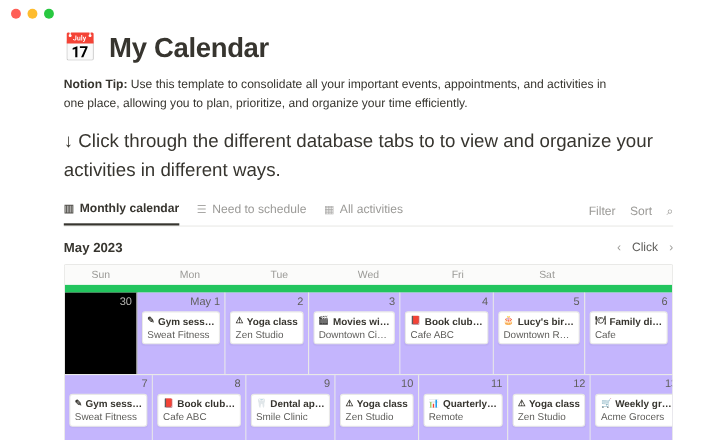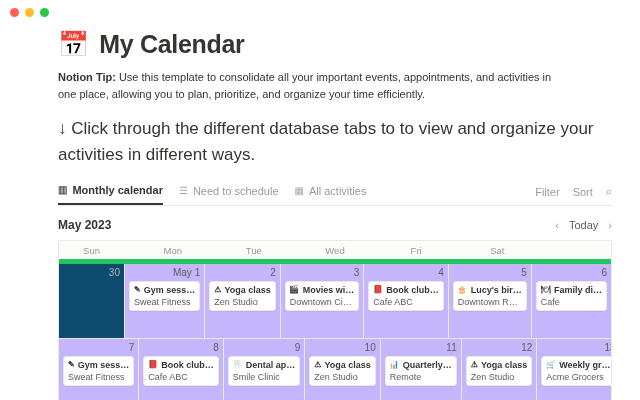--- a/index.html
+++ b/index.html
@@ -142,21 +142,21 @@
   .calendar {
     border: 1px solid #e9e9e7;
     border-bottom: none;
     border-radius: 2px 2px 0 0;
     overflow: hidden;
   }
   .week-head {
     display: grid;
     grid-template-columns: repeat(7, 1fr);
     background: #fbfbfa;
-    border-bottom: 5px solid #22c55e;
+    border-bottom: 7px solid #22c55e;
     gap: 16px;
   }
   .week-head div {
     font-size: 9.5px;
     color: #9b9a97;
     text-align: center;
     padding: 4px 0 3px;
   }
   .week {
     display: grid;
@@ -164,21 +164,21 @@
     border-bottom: 1px solid #e9e9e7;
   }
   .day {
     min-height: 74px;
     border-right: 1px solid #e9e9e7;
     padding: 3px 4px 4px;
     box-sizing: border-box;
     background: #c4b5fd;
   }
   .day:last-child { border-right: none; }
-  .day.muted { background: #0c4a6e; }
+  .day.muted { background: #000000; }
   .daynum {
     font-size: 10px;
     color: #5f5e5b;
     text-align: right;
     margin-bottom: 3px;
   }
   .day.muted .daynum { color: #b5b4b1; }
   .event {
     border: 1px solid #e9e9e7;
     border-radius: 3px;
@@ -256,21 +256,21 @@
         <span class="act">Filter</span>
         <span class="act">Sort</span>
         <span class="act">⌕</span>
       </div>
     </div>
 
     <div class="cal-header">
       <span class="cal-month">May 2023</span>
       <div class="cal-nav">
         <span class="arrow">‹</span>
-        <span class="cal-today">Today</span>
+        <span class="cal-today">Click</span>
         <span class="arrow">›</span>
       </div>
     </div>
 
     <div class="calendar">
 
       <div class="week-head">
         <div>Sun</div>
         <div>Mon</div>
         <div>Tue</div>

